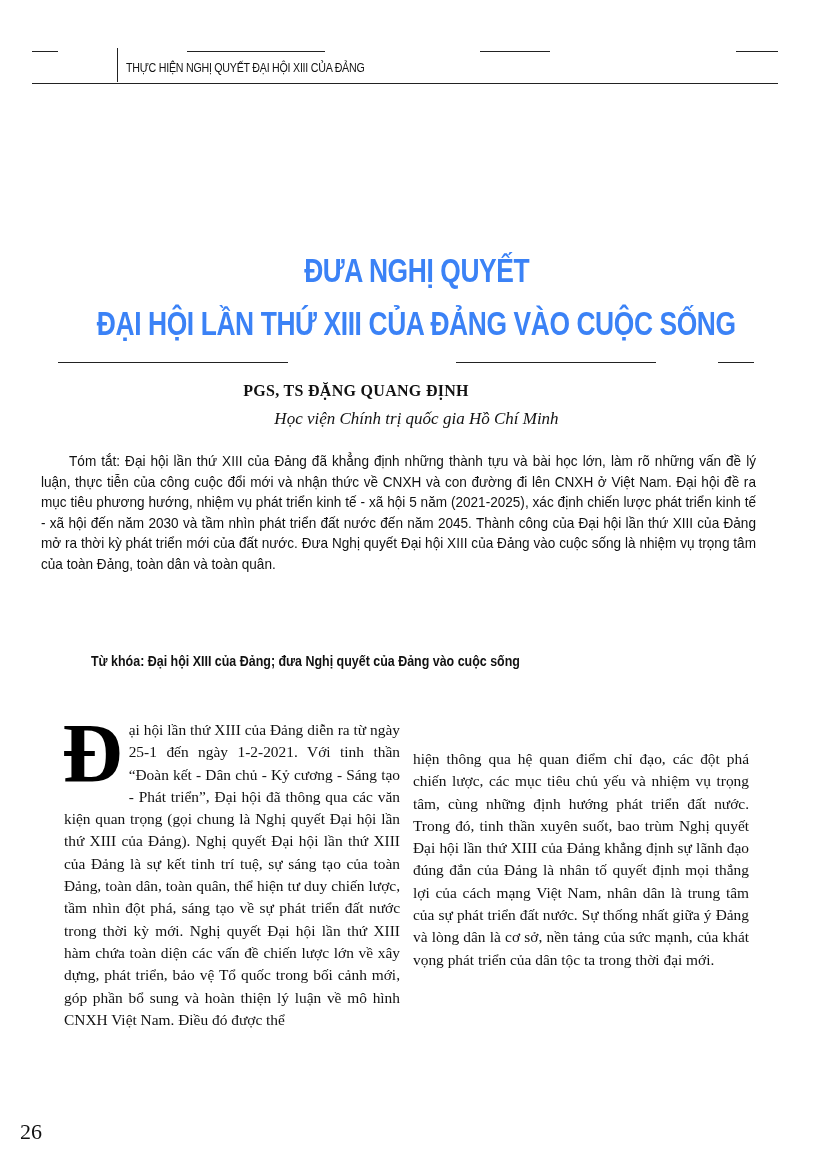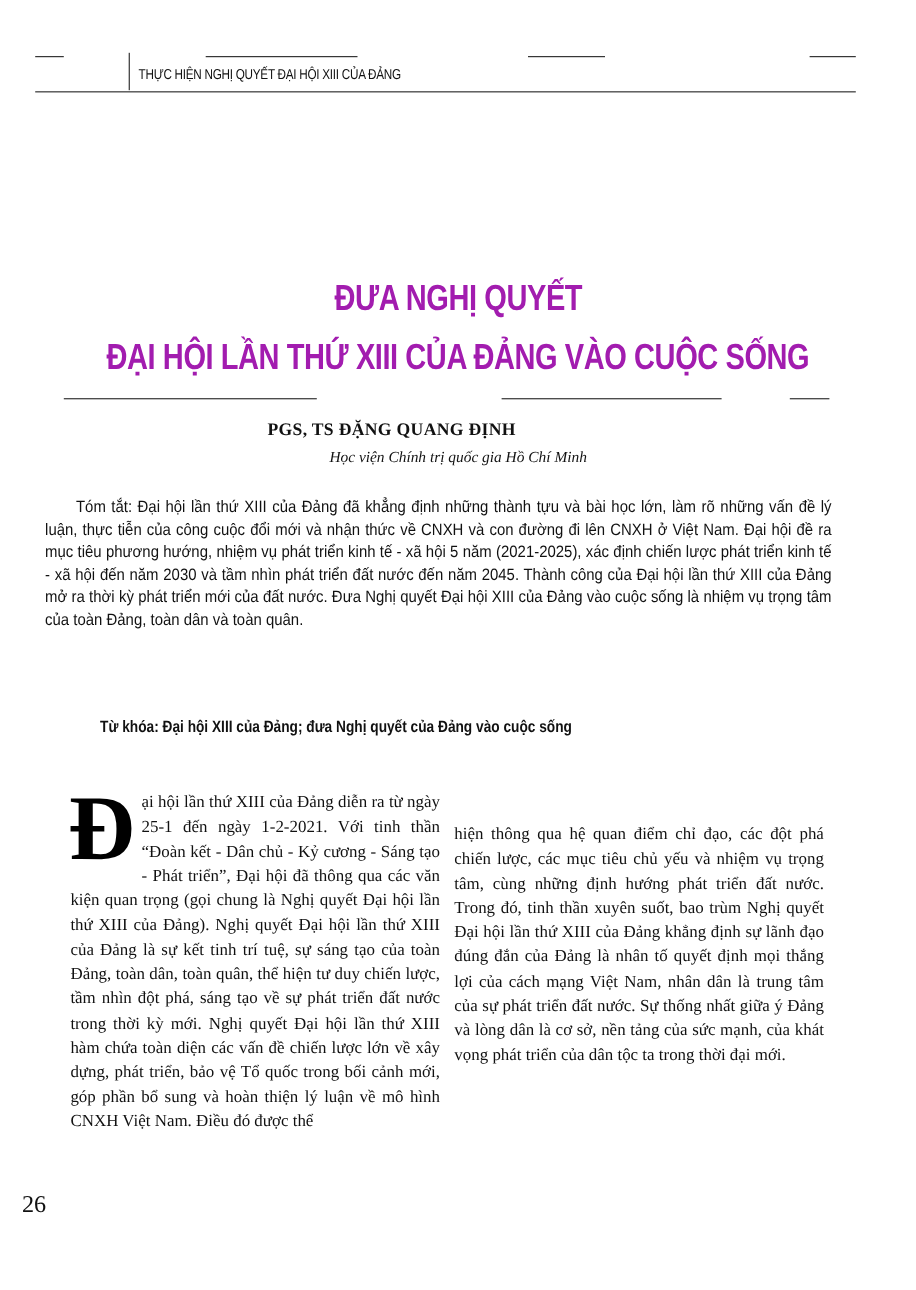--- a/index.html
+++ b/index.html
@@ -11,30 +11,30 @@
     .header-vbar { position: absolute; left: 117px; top: 48px; width: 1px; height: 34px; background: #222; }
     .running-head {
       position: absolute; left: 126px; top: 60px;
       font-family: "Liberation Sans", sans-serif; font-size: 13px;
       letter-spacing: -0.3px; transform: scaleX(0.82); transform-origin: left center;
       white-space: nowrap; color: #111;
     }
     .title {
       position: absolute; left: 0; width: 833px; text-align: center;
       font-family: "Liberation Sans", sans-serif; font-weight: bold;
-      font-size: 33px; letter-spacing: -0.5px; color: #a21caf;
+      font-size: 33px; letter-spacing: -0.5px; color: #3b82f6;
     }
     .title .inner { display: inline-block; transform: scaleX(0.80); }
     .author {
       position: absolute; left: 0; width: 712px; top: 382px; text-align: center;
       font-family: "Liberation Serif", serif; font-weight: bold; font-size: 16px; letter-spacing: 0.3px;
     }
     .affil {
       position: absolute; left: 0; width: 833px; top: 409px; text-align: center;
-      font-family: "Liberation Serif", serif; font-style: italic; font-size: 14px;
+      font-family: "Liberation Serif", serif; font-style: italic; font-size: 17px;
     }
     .abstract {
       position: absolute; left: 41px; top: 451px; width: 790px;
       font-family: "Liberation Sans", sans-serif; font-size: 15px; line-height: 20.5px;
       transform: scaleX(0.905); transform-origin: left top; text-align: justify;
       text-indent: 31px; margin: 0;
     }
     .keywords {
       position: absolute; left: 91px; top: 652px;
       font-family: "Liberation Sans", sans-serif; font-weight: bold; font-size: 15px;
@@ -48,21 +48,21 @@
     .col-left { left: 64px; }
     .col-right { left: 413px; margin-top: 29px; }
     .col p { margin: 0; }
     .col-right p.indent { text-indent: 20px; }
     .dropcap {
       float: left; font-family: "Liberation Serif", serif; font-weight: bold;
       font-size: 84px; line-height: 64px; height: 64px; margin: 3px 6px 0 -2px;
       color: #000;
     }
     .page-number {
-      position: absolute; left: 20px; top: 1082px;
+      position: absolute; left: 20px; top: 1119px;
       font-family: "Liberation Serif", serif; font-size: 22px;
     }
   </style>
 </head>
 <body>
 
 <div class="rule" style="left:32px; top:51px; width:26px;"></div>
 <div class="rule" style="left:187px; top:51px; width:138px;"></div>
 <div class="rule" style="left:480px; top:51px; width:70px;"></div>
 <div class="rule" style="left:736px; top:51px; width:42px;"></div>

